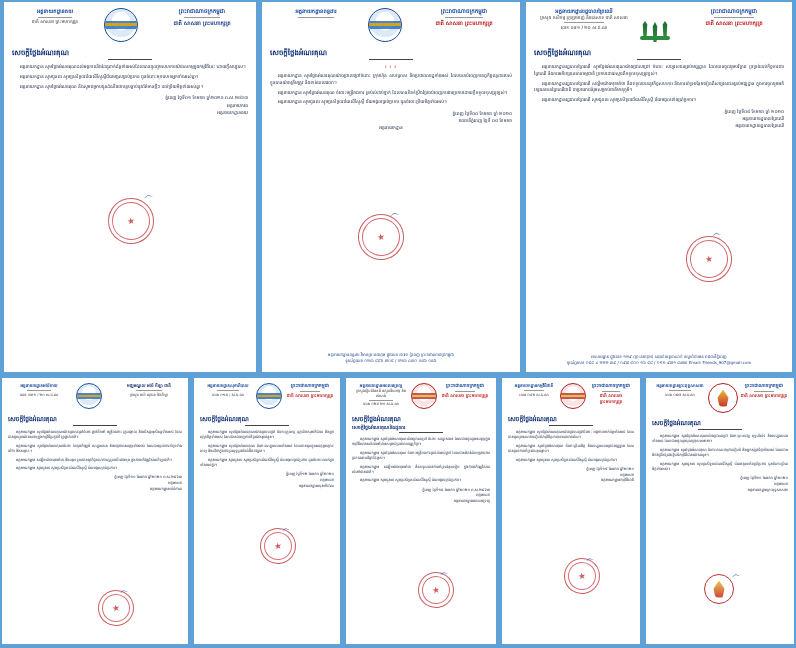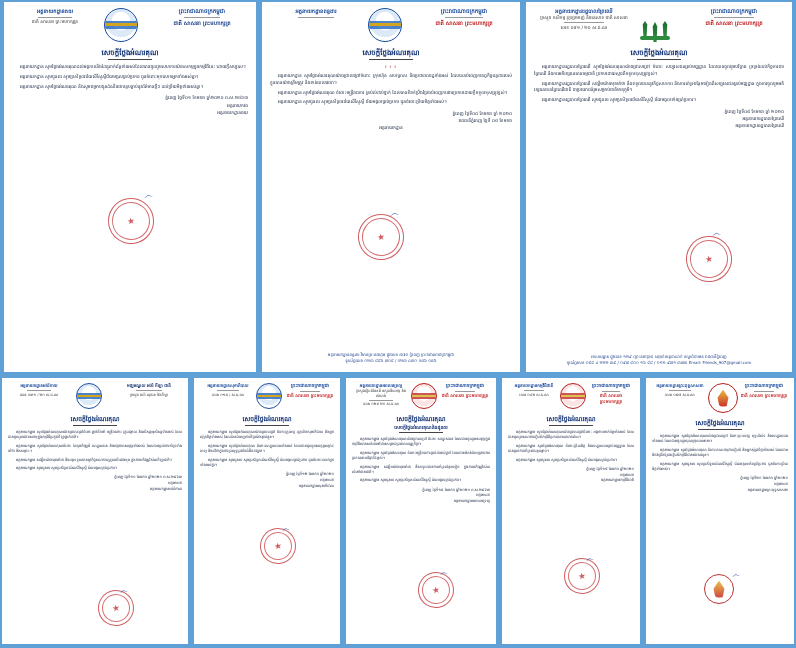--- a/index.html
+++ b/index.html
@@ -37,21 +37,20 @@
   .org.blue { color: #15479b; }
   .org.dark { color: #13306e; }
   .sub { font-size: 4.4px; color: #333; }
   .motto { font-size: 5.4px; color: #1d3f8a; font-weight: bold; }
   .motto.red { color: #c01d1d; }
   .kingdom { font-size: 5.6px; color: #15479b; font-weight: bold; }
   .rule {
     height: 1px; background: #999; margin: 1.5px auto; width: 40%;
   }
   .title {
-    text-align: center;
     font-size: 7px;
     font-weight: bold;
     color: #0e2f73;
     margin: 6px 0 1px;
   }
   .title-ul {
     width: 44px; height: 1px; background: #444; margin: 1px auto 4px;
   }
   .stars { text-align: center; font-size: 4px; color: #b51d1d; letter-spacing:1px; }
   .body { margin-top: 3px; }

